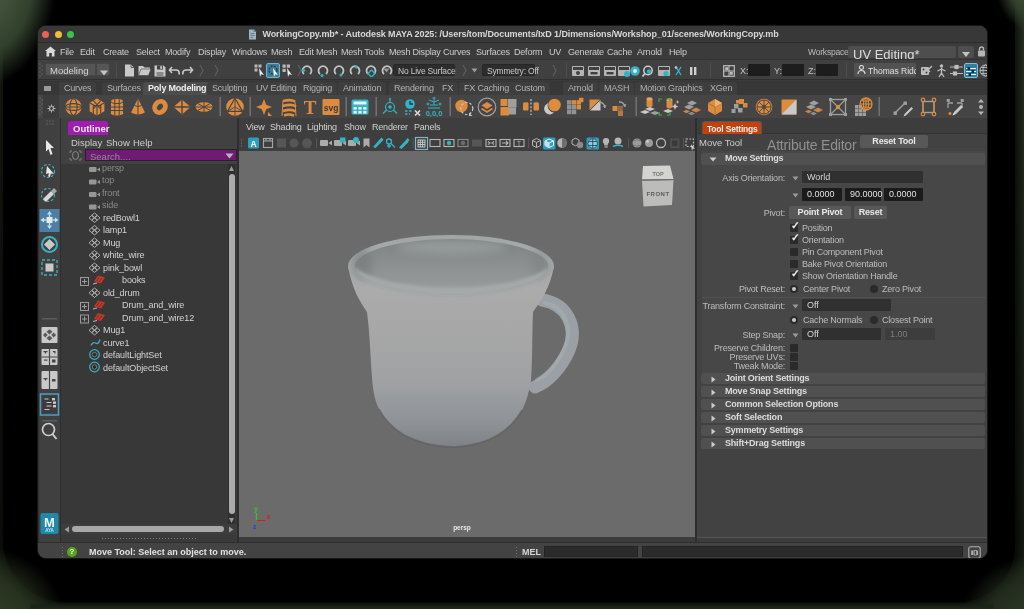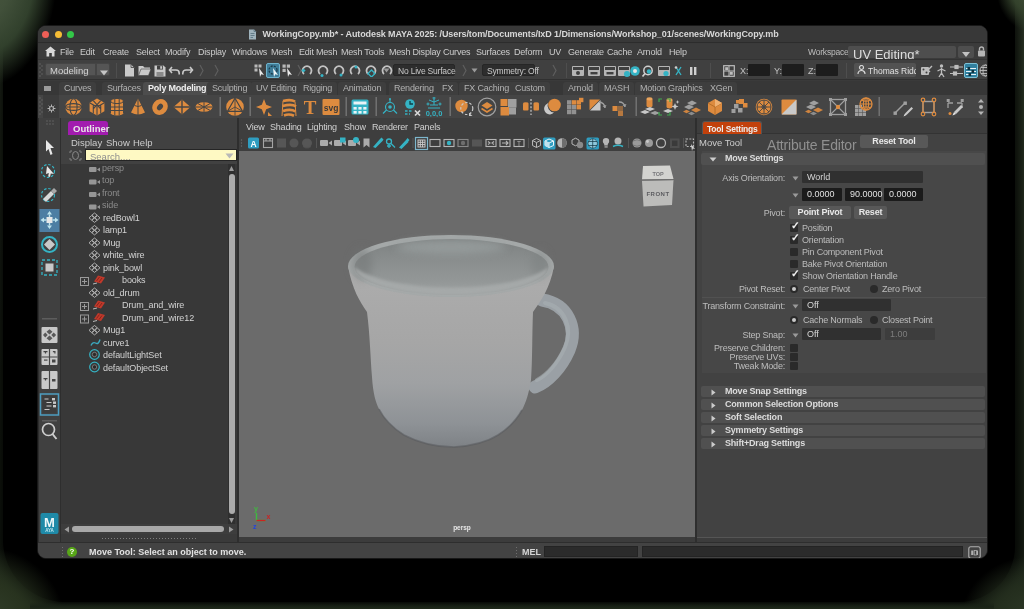--- a/index.html
+++ b/index.html
@@ -822,21 +822,21 @@
         </div>
       <span style="position:absolute;left:10px;top:19px;font-size:9.5px;color:#cccccc;">Display</span>
       <span style="position:absolute;left:45px;top:19px;font-size:9.5px;color:#cccccc;">Show</span>
       <span style="position:absolute;left:72px;top:19px;font-size:9.5px;color:#cccccc;">Help</span>
       <svg style="position:absolute;left:8px;top:32px;" width="13" height="11" viewBox="0 0 13 11">
           <g stroke="#8a8a8a" stroke-width="1" fill="none">
             <path d="M1 3 V1.5 Q1 1 1.5 1 H3 M10 1 h1.5 Q12 1 12 1.5 V3 M12 8 v1.5 Q12 10 11.5 10 H10 M3 10 H1.5 Q1 10 1 9.5 V8"></path>
             <ellipse cx="6.5" cy="5.5" rx="3" ry="4"></ellipse>
           </g>
         </svg>
-      <div style="position:absolute;left:24px;top:31px;width:152px;height:12px;background:#fef9c3;border:1px solid #252525;">
+      <div style="position:absolute;left:24px;top:31px;width:152px;height:12px;background:#701a75;border:1px solid #252525;">
         <span style="position:absolute;left:4px;top:0.5px;font-size:9.5px;color:#8f8f8f;">Search....</span>
         <svg style="position:absolute;right:2px;top:3px;" width="9" height="6" viewBox="0 0 9 6">
             <path d="M0.5 0.5 H8.5 L4.5 5.5 Z" fill="#b8b8b8"></path>
           </svg>
       </div>
       <div style="position:absolute;left:0;top:46px;width:176px;height:360px;background:#383838;"></div>
       <svg width="176" height="424" viewBox="0 0 176 424" style="position:absolute;left:0;top:0;">
         <defs>
           <g id="cam">
               <rect x="0" y="1.5" width="7.5" height="5" rx="1" fill="#969696"></rect>
@@ -1194,20 +1194,23 @@
           <path d="M0.5 0.5 H6.5 L3.5 4.5 Z" fill="#9a9a9a"></path>
         </svg>
       <div class="rp-fld" style="left:105px;top:209.5px;width:79px;height:12.5px;"><span style="position:relative;top:1px;">Off</span></div>
       <div class="rp-fld" style="left:188px;top:209.5px;width:50px;height:12.5px;color:#7e7e7e;background:#3d3d3d;"><span style="position:relative;top:1px;">1.00</span></div>
       <div class="rp-label" style="right:204px;top:225px;">Preserve Children:</div>
       <div class="chk" style="left:93px;top:226px;"></div>
       <div class="rp-label" style="right:204px;top:234px;">Preserve UVs:</div>
       <div class="chk" style="left:93px;top:235px;"></div>
       <div class="rp-label" style="right:204px;top:243px;">Tweak Mode:</div>
       <div class="chk" style="left:93px;top:244px;"></div>
+      <div class="rp-hdr" style="top:254.5px;"><span style="margin-left:24px;">Joint Orient Settings</span><svg style="position:absolute;left:10px;top:3px;" width="5" height="7" viewBox="0 0 5 7">
+            <path d="M0.5 0.5 L4.5 3.5 L0.5 6.5 Z" fill="#cccccc"></path>
+          </svg></div>
       <div class="rp-hdr" style="top:267.5px;"><span style="margin-left:24px;">Move Snap Settings</span><svg style="position:absolute;left:10px;top:3px;" width="5" height="7" viewBox="0 0 5 7">
             <path d="M0.5 0.5 L4.5 3.5 L0.5 6.5 Z" fill="#cccccc"></path>
           </svg></div>
       <div class="rp-hdr" style="top:280.5px;"><span style="margin-left:24px;">Common Selection Options</span><svg style="position:absolute;left:10px;top:3px;" width="5" height="7" viewBox="0 0 5 7">
             <path d="M0.5 0.5 L4.5 3.5 L0.5 6.5 Z" fill="#cccccc"></path>
           </svg></div>
       <div class="rp-hdr" style="top:293.5px;"><span style="margin-left:24px;">Soft Selection</span><svg style="position:absolute;left:10px;top:3px;" width="5" height="7" viewBox="0 0 5 7">
             <path d="M0.5 0.5 L4.5 3.5 L0.5 6.5 Z" fill="#cccccc"></path>
           </svg></div>
       <div class="rp-hdr" style="top:306.5px;"><span style="margin-left:24px;">Symmetry Settings</span><svg style="position:absolute;left:10px;top:3px;" width="5" height="7" viewBox="0 0 5 7">

